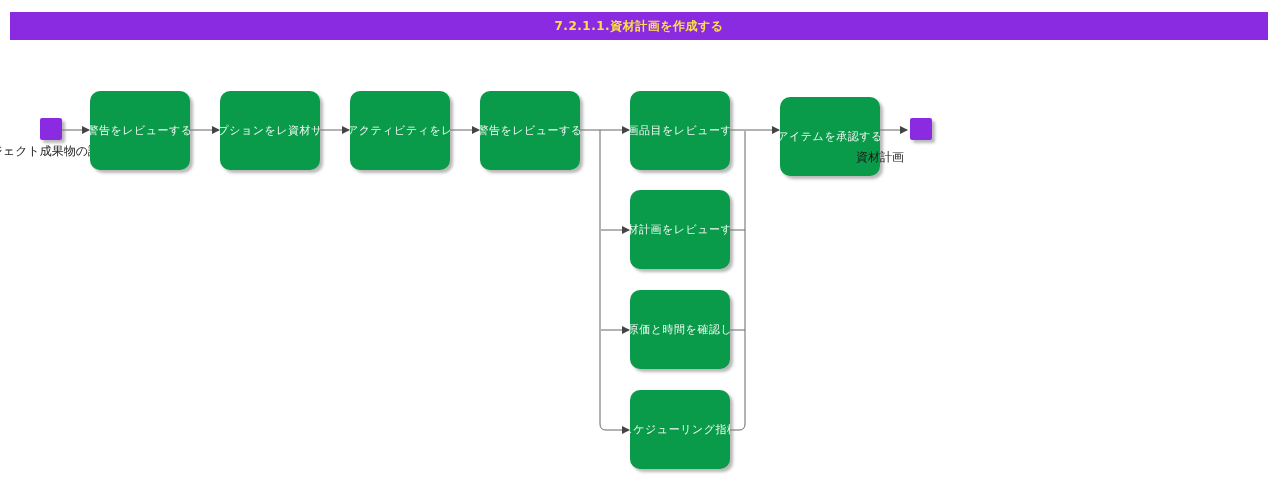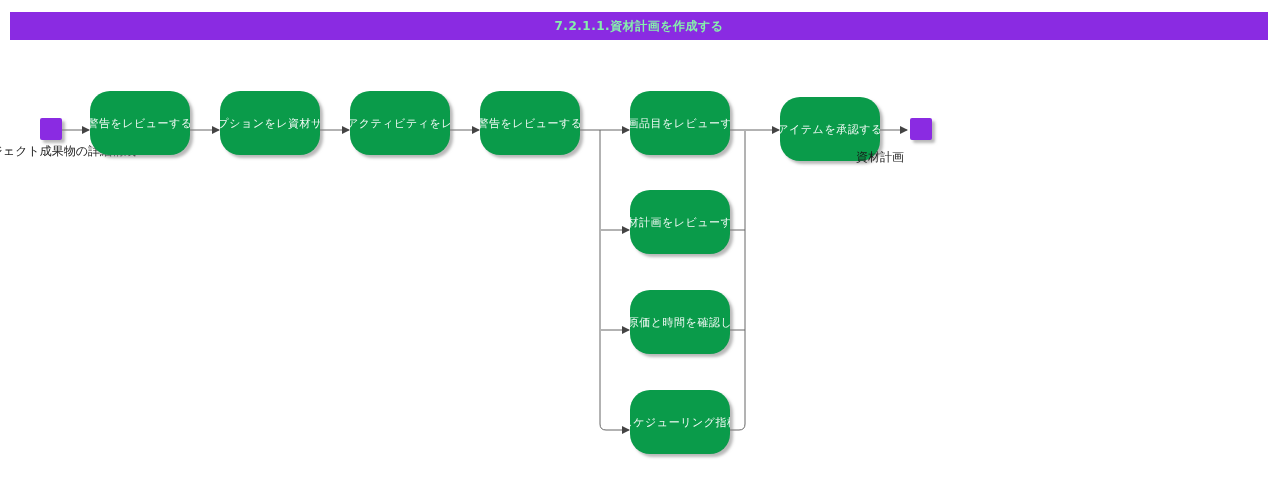--- a/index.html
+++ b/index.html
@@ -20,40 +20,40 @@
     left: 10px;
     top: 12px;
     width: 1258px;
     height: 28px;
     background: #8a2be2;
     display: flex;
     align-items: center;
     justify-content: center;
   }
   .title-bar span {
-    color: #86efac;
+    color: #fde047;
     font-size: 12px;
     font-weight: bold;
     letter-spacing: 0.5px;
     white-space: nowrap;
   }
   .connectors {
     position: absolute;
     left: 0;
     top: 0;
     width: 1280px;
     height: 480px;
     pointer-events: none;
   }
   .activity {
     position: absolute;
     width: 100px;
-    height: 64px;
+    height: 79px;
     background: #0a9b4a;
-    border-radius: 20px;
+    border-radius: 10px;
     box-shadow: 3px 3px 3px rgba(128,128,128,0.55);
     display: flex;
     align-items: center;
     justify-content: center;
     overflow: hidden;
   }
   .activity span {
     white-space: nowrap;
     color: rgba(255,255,255,0.95);
     font-size: 11px;

